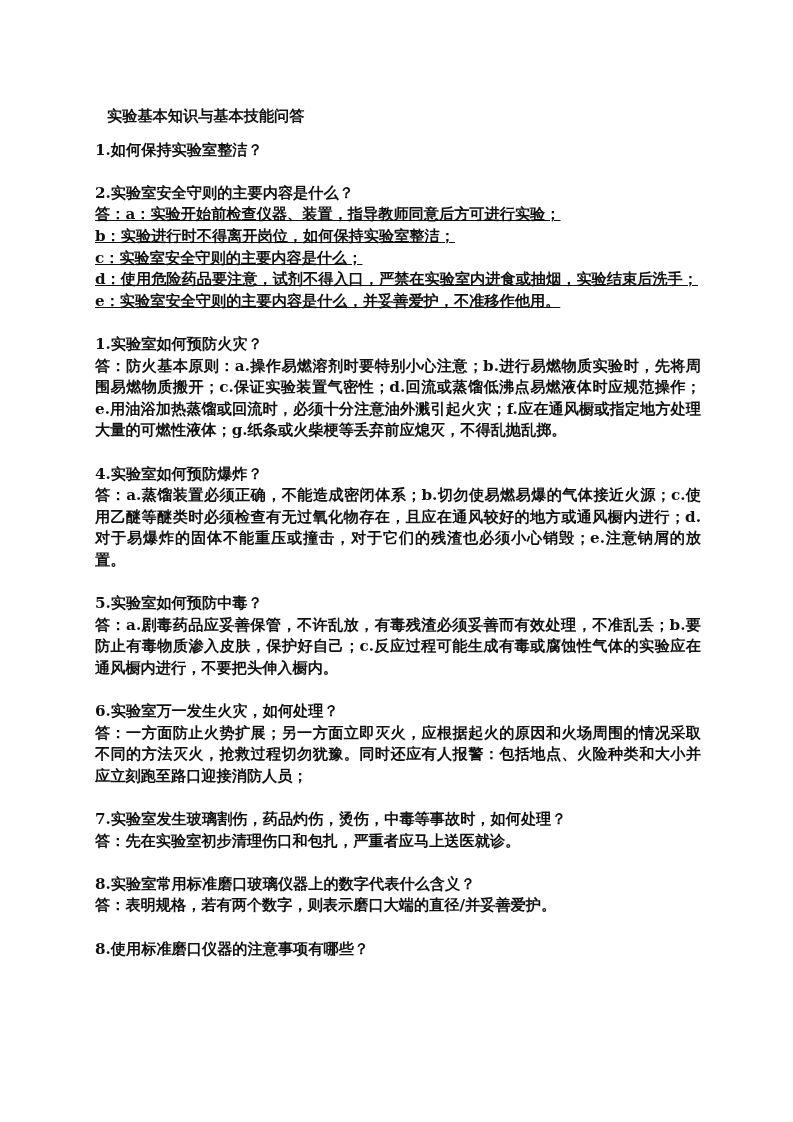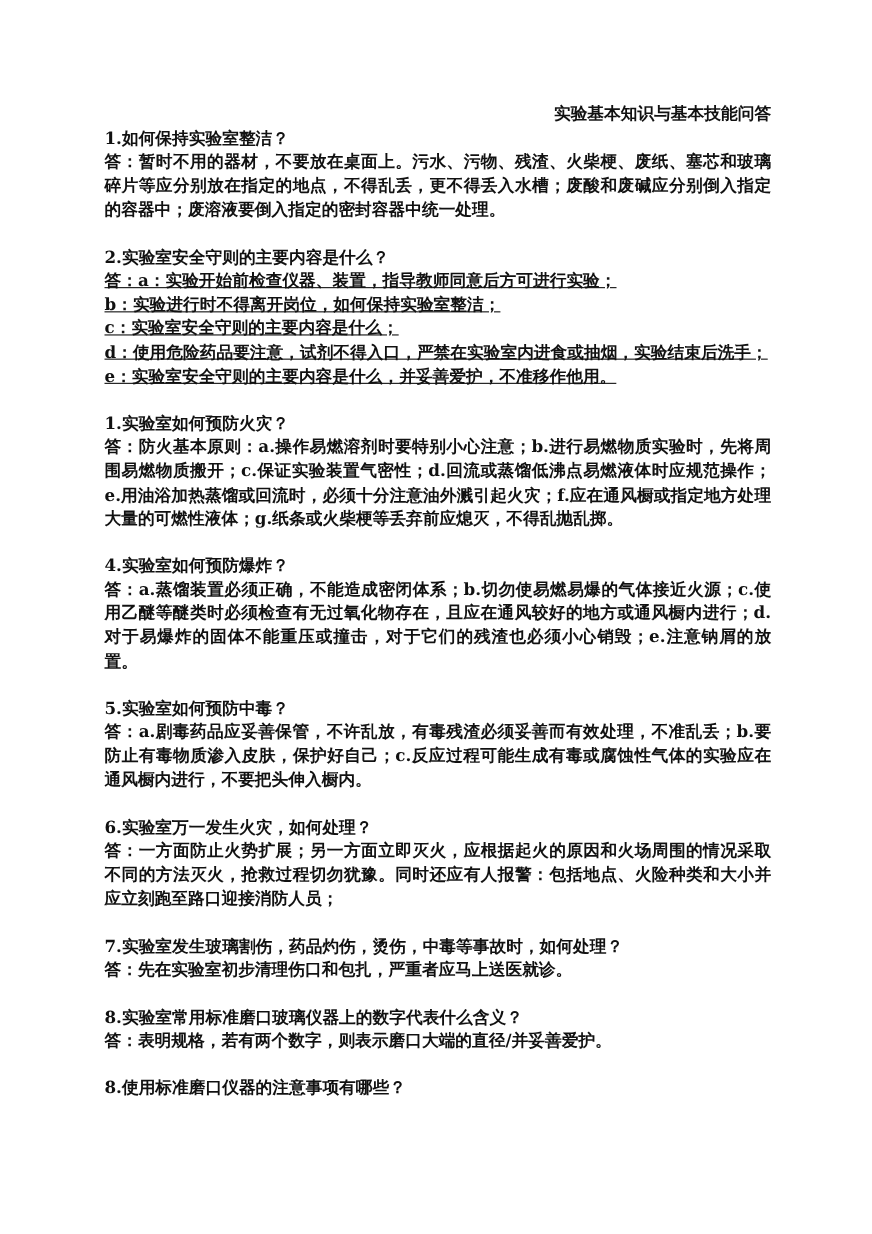--- a/index.html
+++ b/index.html
@@ -8,34 +8,33 @@
     position: absolute;
     left: 95px;
     top: 94px;
     width: 606px;
     font-family: "DejaVu Serif", "Liberation Serif", serif;
     font-size: 15.2px;
     line-height: 21.6px;
     color: #111111;
     font-weight: bold;
   }
-  .title { text-align: right; margin: 0; font-weight: bold; font-family: Liberation Mono, monospace; }
+  .title { text-align: left; margin: 12px; font-weight: bold; }
   .qa { margin: 0 0 21.6px 0; }
   .q, .a { margin: 0; text-align: justify; text-align-last: left; }
   .a-line { margin: 0; text-decoration: underline; }
 </style>
 </head>
 <body>
 
 <div class="page">
   <p class="title">实验基本知识与基本技能问答</p>
 
   <div class="qa">
     <p class="q">1.如何保持实验室整洁？</p>
-    <p class="a">答：暂时不用的器材，不要放在桌面上。污水、污物、残渣、火柴梗、废纸、塞芯和玻璃碎片等应分别放在指定的地点，不得乱丢，更不得丢入水槽；废酸和废碱应分别倒入指定的容器中；废溶液要倒入指定的密封容器中统一处理。</p>
   </div>
 
   <div class="qa">
     <p class="q">2.实验室安全守则的主要内容是什么？</p>
     <p class="a-line">答：a：实验开始前检查仪器、装置，指导教师同意后方可进行实验；</p>
     <p class="a-line">b：实验进行时不得离开岗位，如何保持实验室整洁；</p>
     <p class="a-line">c：实验室安全守则的主要内容是什么；</p>
     <p class="a-line">d：使用危险药品要注意，试剂不得入口，严禁在实验室内进食或抽烟，实验结束后洗手；</p>
     <p class="a-line">e：实验室安全守则的主要内容是什么，并妥善爱护，不准移作他用。</p>
   </div>

